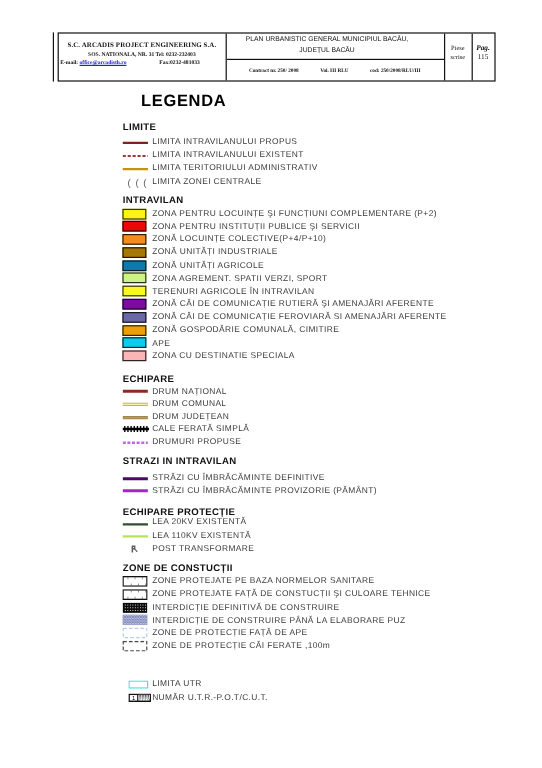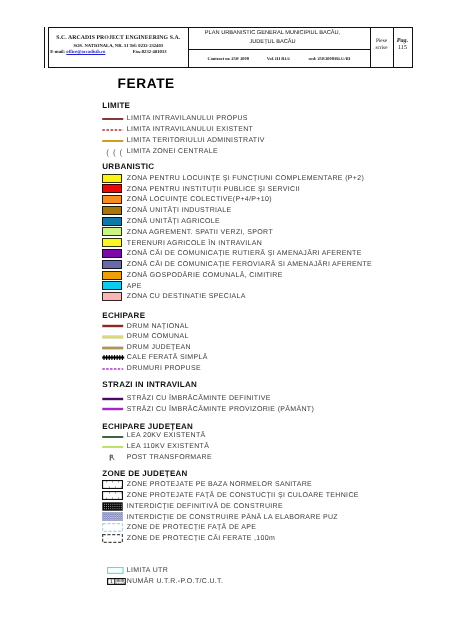--- a/index.html
+++ b/index.html
@@ -88,21 +88,21 @@
       <div class="sm">Piese<br>scrise</div>
     </div>
     <div class="hdr-c4">
       <div class="smb">
         <span class="b">Pag.</span><br>
         <span>115</span>
       </div>
     </div>
   </div>
 
-  <div class="legenda">FERATE</div>
+  <div class="legenda">LEGENDA</div>
 
   <div class="sec-head" style="top:101.30px">LIMITE</div>
   <div class="row" style="top:114.80px">
       <span class="sw-svg" style="top:1.4px;"><svg width="24" height="6" viewBox="0 0 24 6" aria-hidden="true">
           <line x1="0.2" y1="3" x2="21.3" y2="3" stroke="#7b2222" stroke-width="1.8"></line>
         </svg></span>
       <span class="lbl">LIMITA INTRAVILANULUI PROPUS</span>
     </div>
   <div class="row" style="top:125.63px">
       <span class="sw-svg" style="top:2.4px;"><svg width="24" height="4" viewBox="0 0 24 4" aria-hidden="true">
@@ -113,21 +113,21 @@
   <div class="row" style="top:136.46px">
       <span class="sw-svg" style="top:1.4px;"><svg width="24" height="6" viewBox="0 0 24 6" aria-hidden="true">
           <line x1="0.2" y1="3" x2="21.3" y2="3" stroke="#c8920c" stroke-width="1.8"></line>
         </svg></span>
       <span class="lbl">LIMITA TERITORIULUI ADMINISTRATIV</span>
     </div>
   <div class="row" style="top:147.29px">
       <span class="sw-paren">( ( (</span>
       <span class="lbl">LIMITA ZONEI CENTRALE</span>
     </div>
-  <div class="sec-head" style="top:161.60px">URBANISTIC</div>
+  <div class="sec-head" style="top:161.60px">INTRAVILAN</div>
   <div class="row" style="top:174.60px">
       <span class="sw-box" style="background:#fdf414;"></span>
       <span class="lbl">ZONA PENTRU LOCUINȚE ŞI FUNCȚIUNI COMPLEMENTARE (P+2)</span>
     </div>
   <div class="row" style="top:185.38px">
       <span class="sw-box" style="background:#ee0707;"></span>
       <span class="lbl">ZONA PENTRU INSTITUȚII PUBLICE ŞI SERVICII</span>
     </div>
   <div class="row" style="top:196.16px">
       <span class="sw-box" style="background:#f78b1e;"></span>
@@ -216,42 +216,42 @@
           <line x1="0.3" y1="3" x2="21.2" y2="3" stroke="#4a0a63" stroke-width="2.4"></line>
         </svg></span>
       <span class="lbl">STRĂZI CU ÎMBRĂCĂMINTE DEFINITIVE</span>
     </div>
   <div class="row" style="top:405.30px">
       <span class="sw-svg" style="top:1.2px;"><svg width="24" height="6" viewBox="0 0 24 6" aria-hidden="true">
           <line x1="0.3" y1="3" x2="21.2" y2="3" stroke="#a327c4" stroke-width="2.4"></line>
         </svg></span>
       <span class="lbl">STRĂZI CU ÎMBRĂCĂMINTE PROVIZORIE (PĂMÂNT)</span>
     </div>
-  <div class="sec-head" style="top:422.30px">ECHIPARE JUDEȚEAN</div>
+  <div class="sec-head" style="top:422.30px">ECHIPARE PROTECȚIE</div>
   <div class="row" style="top:432.20px">
       <span class="sw-svg" style="top:1.4px;"><svg width="24" height="6" viewBox="0 0 24 6" aria-hidden="true">
           <line x1="0.2" y1="3" x2="21.3" y2="3" stroke="#2f4f2f" stroke-width="1.8"></line>
         </svg></span>
       <span class="lbl">LEA 20KV EXISTENTĂ</span>
     </div>
   <div class="row" style="top:442.90px">
       <span class="sw-svg" style="top:1.4px;"><svg width="24" height="6" viewBox="0 0 24 6" aria-hidden="true">
           <line x1="0.2" y1="3" x2="21.3" y2="3" stroke="#b8e05a" stroke-width="1.8"></line>
         </svg></span>
       <span class="lbl">LEA 110KV EXISTENTĂ</span>
     </div>
   <div class="row" style="top:453.60px">
       <span class="sw-tr"><svg viewBox="0 0 8 8" width="8" height="8" aria-hidden="true">
           <path d="M1.3 0.8 L1.3 6.4" stroke="#585f58" stroke-width="1.25" fill="none"></path>
           <path d="M1.3 1.2 L3.3 1.2 L3.3 3.3 L1.3 3.3" stroke="#585f58" stroke-width="1.1" fill="none"></path>
           <path d="M3.0 3.4 L5.0 5.3 L5.0 6.1" stroke="#585f58" stroke-width="1.0" fill="none"></path>
         </svg></span>
       <span class="lbl">POST TRANSFORMARE</span>
     </div>
-  <div class="sec-head" style="top:468.80px">ZONE DE JUDEȚEAN</div>
+  <div class="sec-head" style="top:468.80px">ZONE DE CONSTUCȚII</div>
   <div class="row" style="top:480.40px">
       <span class="sw-svg sw-boxsvg"><svg width="21" height="9" viewBox="0 0 21 9" aria-hidden="true">
           <rect x="0.55" y="0.55" width="19.9" height="7.9" fill="#fff" stroke="#111" stroke-width="1.1"></rect>
           <line x1="4.60" y1="1.1" x2="4.60" y2="2.7" stroke="#444" stroke-width="0.5"></line>
           <line x1="10.60" y1="1.1" x2="10.60" y2="2.7" stroke="#444" stroke-width="0.5"></line>
           <line x1="16.60" y1="1.1" x2="16.60" y2="2.7" stroke="#444" stroke-width="0.5"></line>
           <line x1="7.40" y1="6.3" x2="7.40" y2="7.9" stroke="#444" stroke-width="0.5"></line>
           <line x1="13.40" y1="6.3" x2="13.40" y2="7.9" stroke="#444" stroke-width="0.5"></line>
           <line x1="19.40" y1="6.3" x2="19.40" y2="7.9" stroke="#444" stroke-width="0.5"></line>
         </svg></span>

